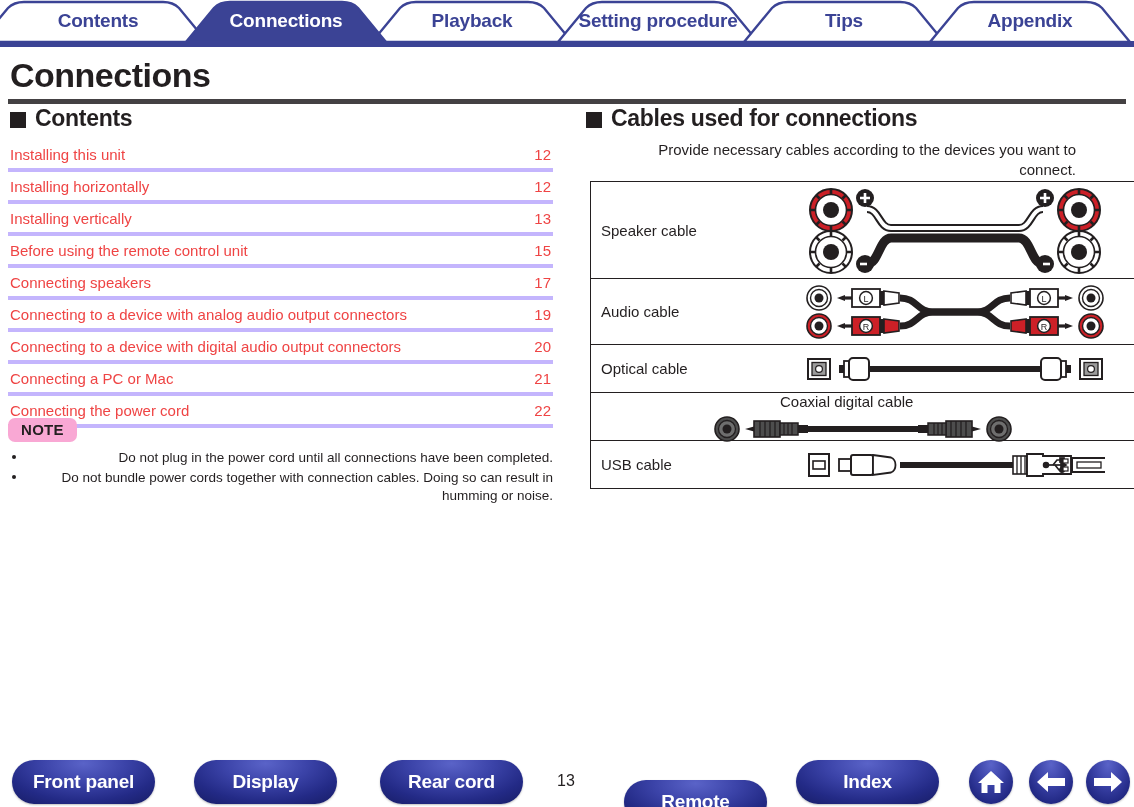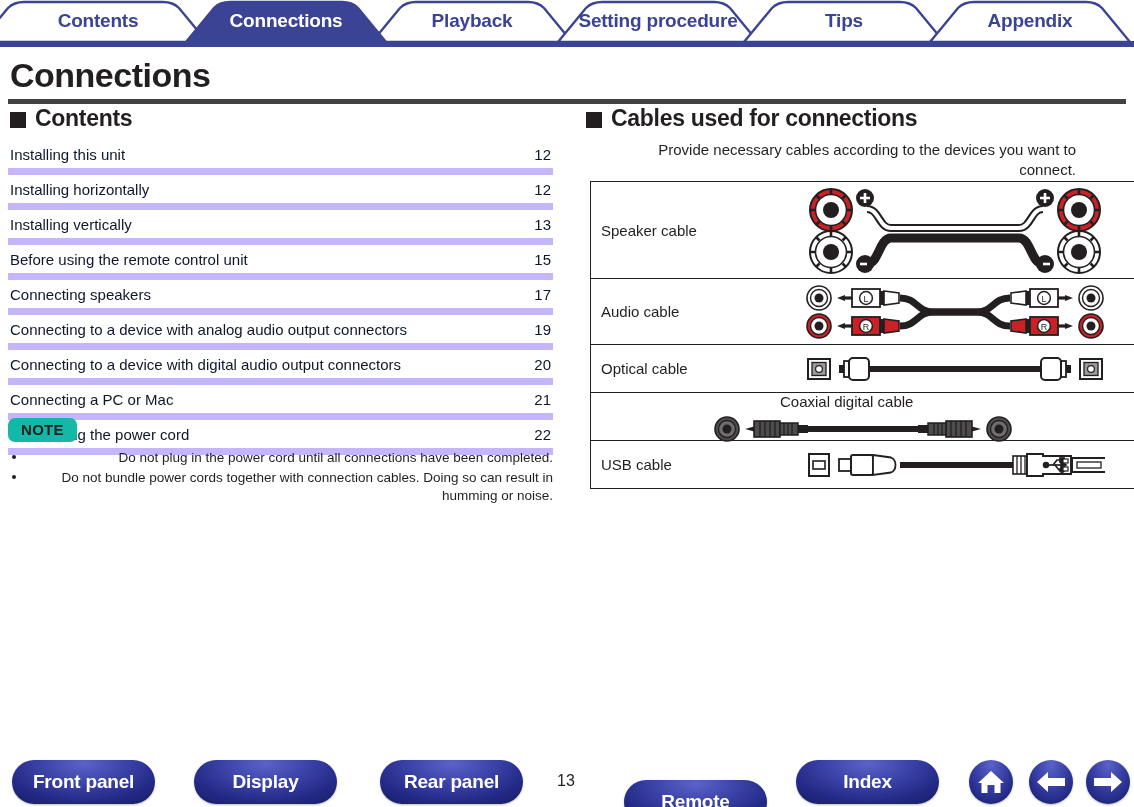--- a/index.html
+++ b/index.html
@@ -81,38 +81,38 @@
     position: relative;
     top: 1px;
   }
 
   .toc { margin-top: 6px; }
   .toc-row {
     display: flex;
     justify-content: space-between;
     align-items: flex-end;
     font-size: 15px;
-    color: #0f172a;
+    color: #ef4444;
     padding: 6px 2px 5px 2px;
-    border-bottom: 7px solid #c4b5fd;
+    border-bottom: 4px solid #c4b5fd;
   }
   .toc-row:first-child { border-top: none; }
   .toc-title { white-space: nowrap; }
   .toc-page { font-size: 15px; }
 
   
   #note-block {
     position: absolute;
     top: 418px;
     left: 8px;
     width: 545px;
   }
   .note-badge {
     display: inline-block;
-    background: #14b8a6;
+    background: #f9a8d4;
     color: #231f20;
     font-size: 15px;
     font-weight: bold;
     border-radius: 7px;
     padding: 3px 13px 4px 13px;
     letter-spacing: 0.3px;
   }
   .note-list {
     margin: 7px 0 0 0;
     padding: 0;
@@ -609,21 +609,21 @@
           <rect x="0" y="2" width="5" height="4" fill="#ffffff" stroke="#231f20" stroke-width="1.2"></rect>
         </g>
       </svg>
     </div>
   </div>
 </div>
 
 <div id="bottom-bar">
   <div class="nav-pill" style="left:12px;width:143px;">Front panel</div>
   <div class="nav-pill" style="left:194px;width:143px;">Display</div>
-  <div class="nav-pill" style="left:380px;width:143px;">Rear panel</div>
+  <div class="nav-pill" style="left:380px;width:143px;">Rear cord</div>
 
   <div id="page-number">13</div>
 
   <div class="nav-pill" style="left:624px;width:143px;margin-top:20px;">Remote</div>
   <div class="nav-pill" style="left:796px;width:143px;">Index</div>
 
   <div class="nav-circle" style="left:969px;">
     <svg width="28" height="26" viewBox="0 0 28 26">
       <path d="M14 2 L27 14 L23.5 14 L23.5 24 L17.5 24 L17.5 16 L10.5 16 L10.5 24 L4.5 24 L4.5 14 L1 14 Z" fill="#ffffff"></path>
     </svg>

